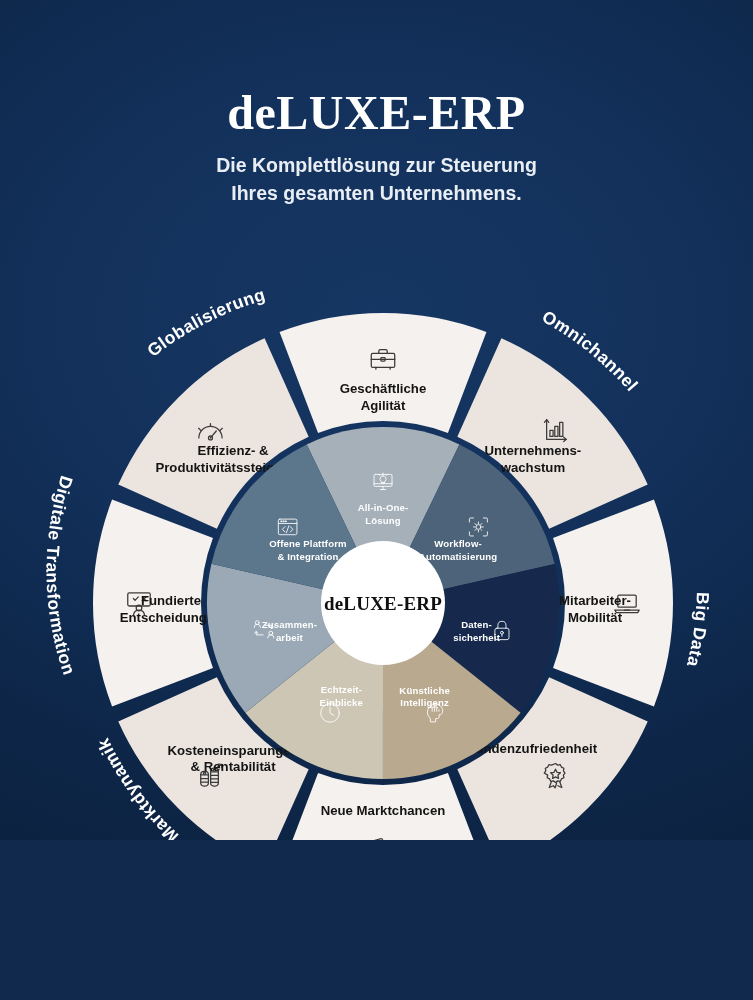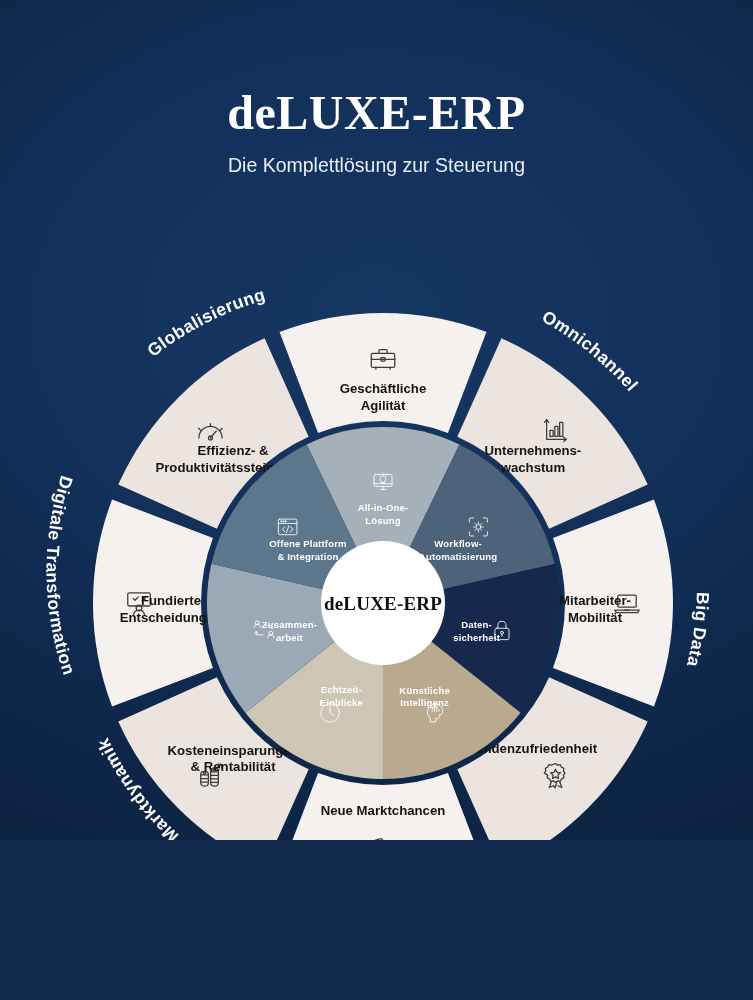--- a/index.html
+++ b/index.html
@@ -27,21 +27,21 @@
     line-height:1.05;
   }
   .hdr .sub{
     margin:14px auto 0;
     max-width:460px;
     font-size:19.5px;
     line-height:1.42;
     color:#e9eef5;
     font-weight:400;
   }
-  .hdr .sub span{display:block;}
+  .hdr .sub span{display:block;font-weight:bold;}
 
   
   #wheel{
     position:absolute;left:0;top:250px;width:753px;height:710px;
   }
   #wheel svg{display:block;width:753px;height:710px;}
 
   .ring-label{
     font-family:"Liberation Sans", sans-serif;
     font-size:17.5px;
@@ -75,20 +75,21 @@
 </style>
 </head>
 <body>
 
 <div id="stage">
 
   <div class="hdr">
     <h1>deLUXE-ERP</h1>
     <div class="sub">
       <span>Die Komplettlösung zur Steuerung</span>
+      <span>Ihres gesamten Unternehmens.</span>
     </div>
   </div>
 
   <div id="wheel">
     <svg viewBox="0 0 753 710" xmlns="http://www.w3.org/2000/svg">
       <defs>
 
         <path id="pGlob" d="M 127.3 130.4 A 316 316 0 0 1 300.0 42.3" fill="none"></path>
         <path id="pOmni" d="M 514.1 57.4 A 316 316 0 0 1 648.1 166.0" fill="none"></path>
         <path id="pBig" d="M 695.5 306.6 A 316 316 0 0 1 676.1 448.9" fill="none"></path>

